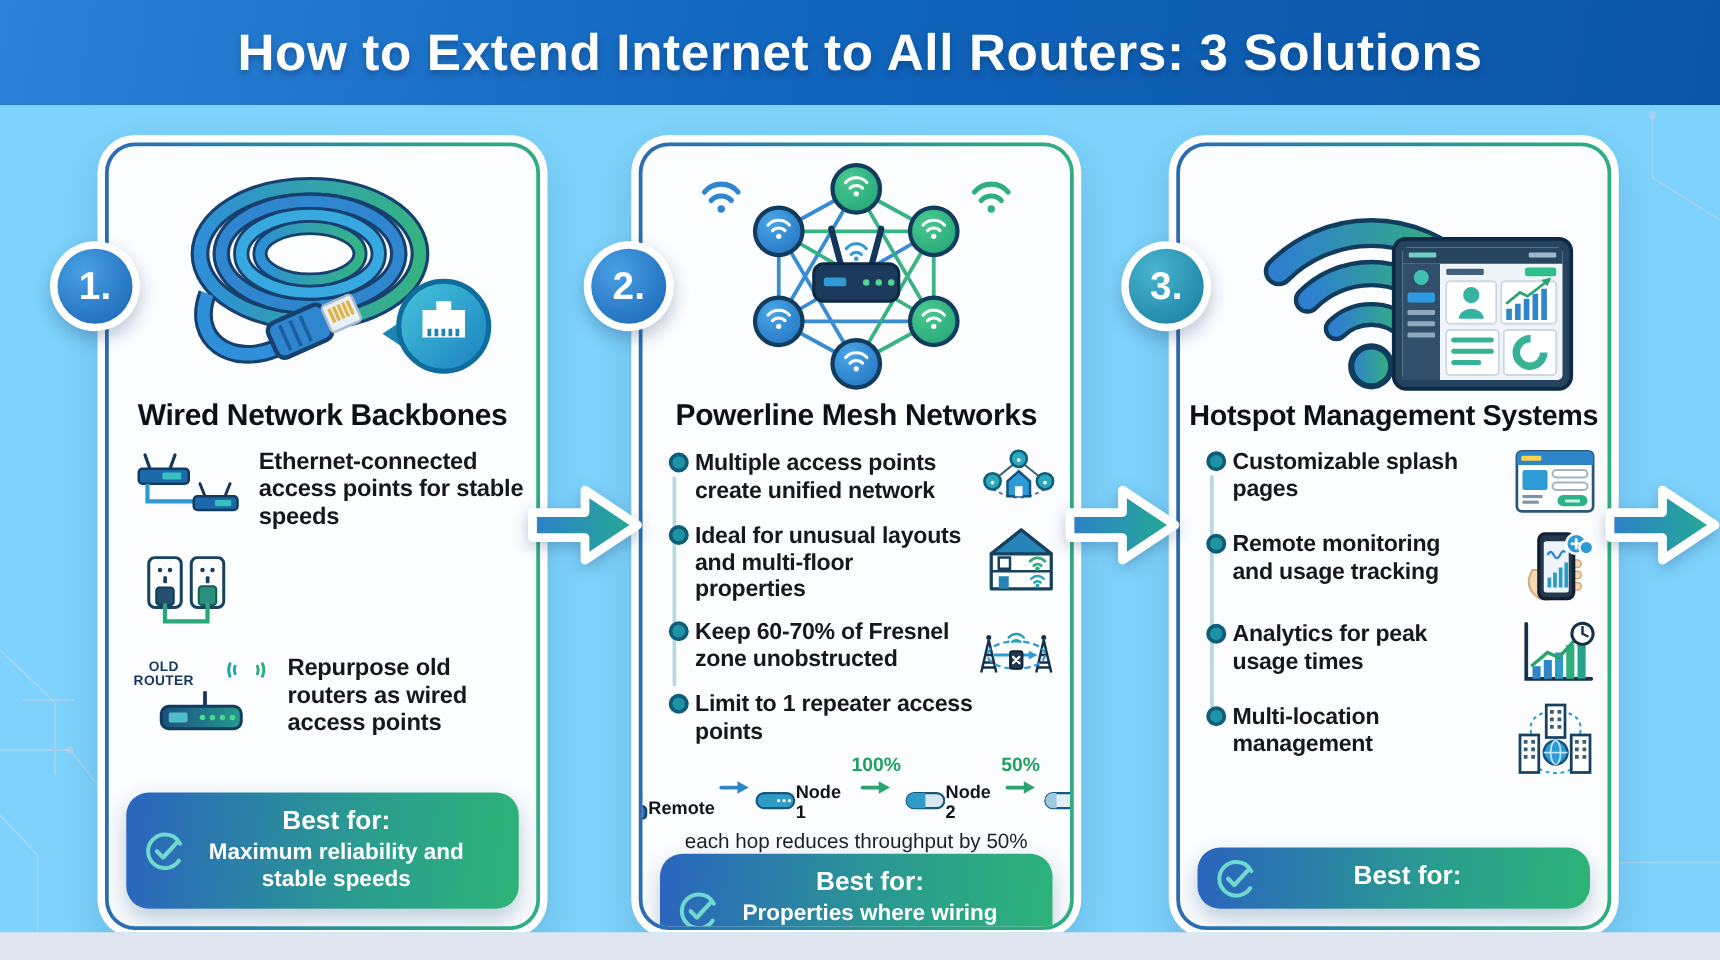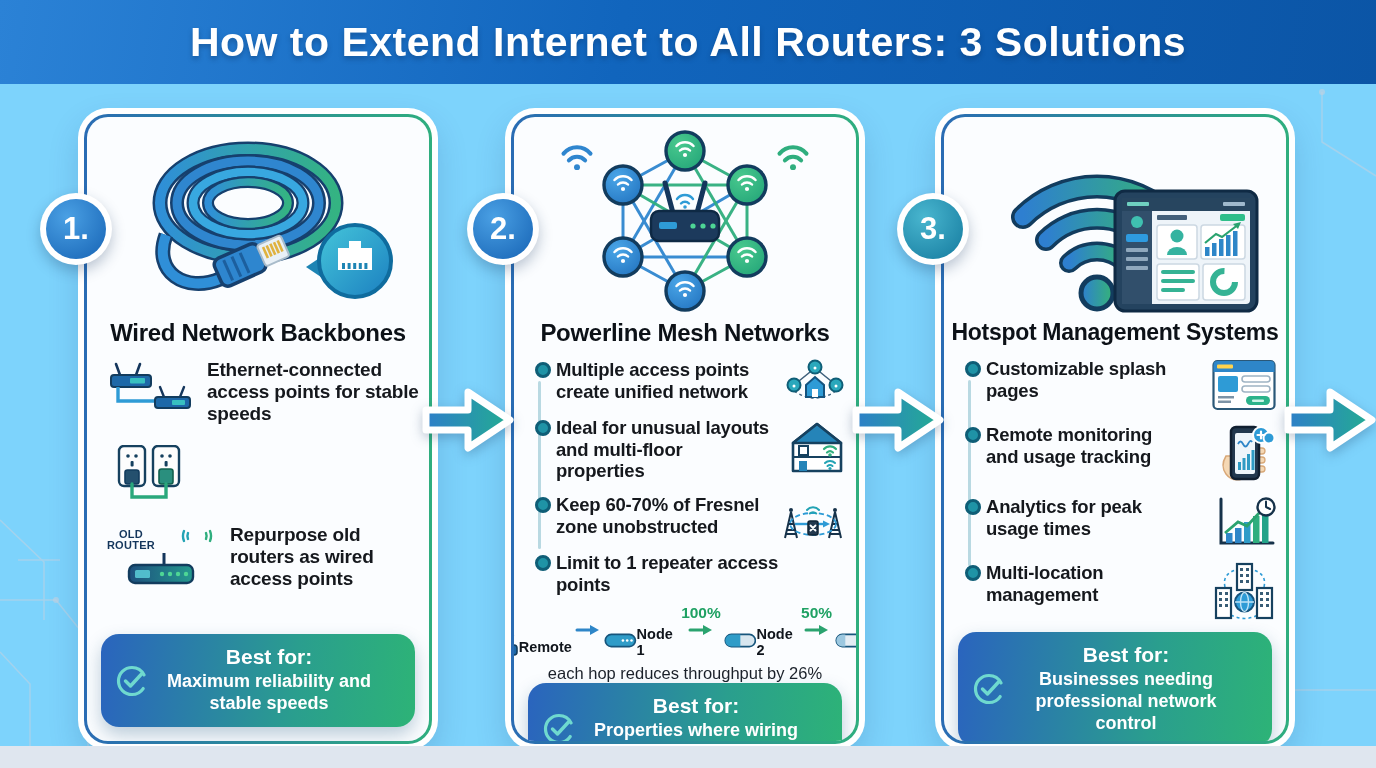--- a/index.html
+++ b/index.html
@@ -456,21 +456,21 @@
       </span>
       <span class="station">
         <span class="pct-over">25%</span>
         <svg width="38" height="17" viewBox="0 0 38 17">
           <rect x="1.5" y="1.5" width="35" height="14" rx="7" fill="#e3edf4" stroke="#16557c" stroke-width="2"></rect>
           <path d="M8.5,1.5 H12 V15.5 H8.5 a7,7 0 0 1 0,-14 Z" fill="#9cc8e0"></path>
         </svg>
         <span class="lbl">Node 3</span>
       </span>
     </div>
-    <div class="hop-caption">each hop reduces throughput by 26%</div>
+    <div class="hop-caption">each hop reduces throughput by 50%</div>
 
     <div class="bf">
       <svg class="bf-check" width="36" height="36" viewBox="0 0 36 36">
         <circle cx="18" cy="18" r="13.5" fill="none" stroke="#6fd9cf" stroke-width="3.2" stroke-dasharray="70 15" stroke-dashoffset="-8" stroke-linecap="round"></circle>
         <path d="M11.5,18 l5,5 L28,10.5" fill="none" stroke="#6fd9cf" stroke-width="3.4" stroke-linecap="round" stroke-linejoin="round"></path>
       </svg>
       <div class="bf-label">Best for:</div>
       <div class="bf-text">Properties where wiring isn't practical</div>
     </div>
    </div>
@@ -665,21 +665,20 @@
         </span>
       </div>
     </div>
 
     <div class="bf">
       <svg class="bf-check" width="36" height="36" viewBox="0 0 36 36">
         <circle cx="18" cy="18" r="13.5" fill="none" stroke="#6fd9cf" stroke-width="3.2" stroke-dasharray="70 15" stroke-dashoffset="-8" stroke-linecap="round"></circle>
         <path d="M11.5,18 l5,5 L28,10.5" fill="none" stroke="#6fd9cf" stroke-width="3.4" stroke-linecap="round" stroke-linejoin="round"></path>
       </svg>
       <div class="bf-label">Best for:</div>
-      <div class="bf-text">Businesses needing professional network control</div>
     </div>
    </div>
       </div>
   </div>
 
   <div class="badge badge1">
       <div class="badge-core">1.</div>
     </div>
   <div class="badge badge2">
       <div class="badge-core">2.</div>

